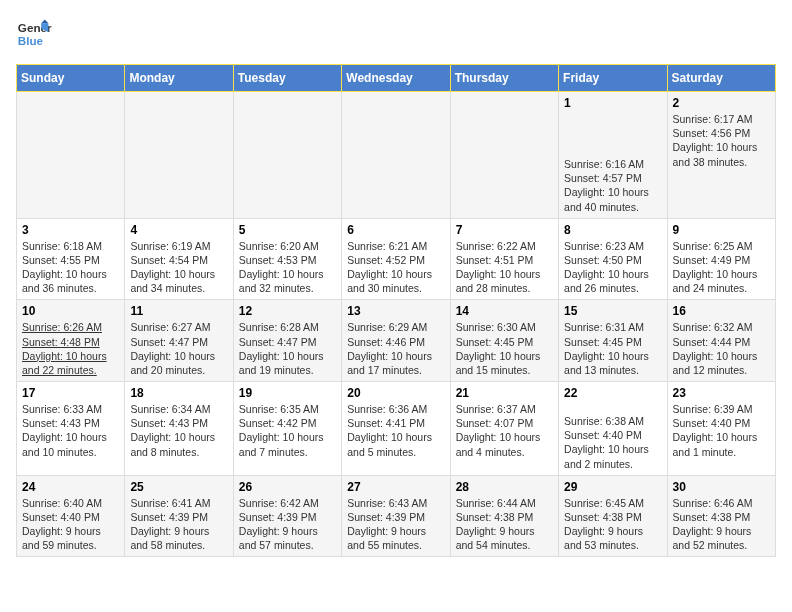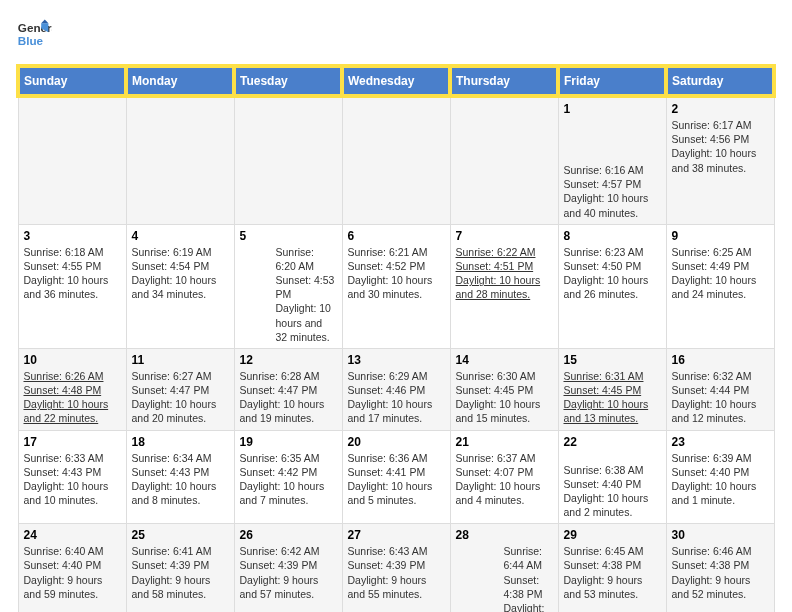--- a/index.html
+++ b/index.html
@@ -44,21 +44,21 @@
     }
     thead tr {
       background-color: #4a7fcb;
       color: white;
     }
     thead th {
       padding: 6px 4px;
       text-align: left;
       font-size: 12px;
       font-weight: bold;
-      border: 4px solid #fde047;
+      border: 1px solid #fde047;
     }
     tbody tr {
       height: 80px;
     }
     tbody tr:nth-child(odd) {
       background-color: #f5f5f5;
     }
     tbody tr:nth-child(even) {
       background-color: #ffffff;
     }
@@ -140,33 +140,33 @@
 Daylight: 10 hours and 36 minutes.</div>
         </td>
         <td>
           <div class="day-number">4</div>
           <div class="day-info" style="white-space: pre-line;">Sunrise: 6:19 AM
 Sunset: 4:54 PM
 Daylight: 10 hours and 34 minutes.</div>
         </td>
         <td>
           <div class="day-number">5</div>
-          <div class="day-info" style="white-space: pre-line; margin-left: 36px;">Sunrise: 6:20 AM
+          <div class="day-info" style="white-space: pre-line;">Sunrise: 6:20 AM
 Sunset: 4:53 PM
 Daylight: 10 hours and 32 minutes.</div>
         </td>
         <td>
           <div class="day-number">6</div>
           <div class="day-info" style="white-space: pre-line;">Sunrise: 6:21 AM
 Sunset: 4:52 PM
 Daylight: 10 hours and 30 minutes.</div>
         </td>
         <td>
           <div class="day-number">7</div>
-          <div class="day-info" style="white-space: pre-line; text-decoration: underline;">Sunrise: 6:22 AM
+          <div class="day-info" style="white-space: pre-line;">Sunrise: 6:22 AM
 Sunset: 4:51 PM
 Daylight: 10 hours and 28 minutes.</div>
         </td>
         <td>
           <div class="day-number">8</div>
           <div class="day-info" style="white-space: pre-line;">Sunrise: 6:23 AM
 Sunset: 4:50 PM
 Daylight: 10 hours and 26 minutes.</div>
         </td>
         <td>
@@ -202,21 +202,21 @@
 Daylight: 10 hours and 17 minutes.</div>
         </td>
         <td>
           <div class="day-number">14</div>
           <div class="day-info" style="white-space: pre-line;">Sunrise: 6:30 AM
 Sunset: 4:45 PM
 Daylight: 10 hours and 15 minutes.</div>
         </td>
         <td>
           <div class="day-number">15</div>
-          <div class="day-info" style="white-space: pre-line; text-decoration: underline;">Sunrise: 6:31 AM
+          <div class="day-info" style="white-space: pre-line;">Sunrise: 6:31 AM
 Sunset: 4:45 PM
 Daylight: 10 hours and 13 minutes.</div>
         </td>
         <td>
           <div class="day-number">16</div>
           <div class="day-info" style="white-space: pre-line;">Sunrise: 6:32 AM
 Sunset: 4:44 PM
 Daylight: 10 hours and 12 minutes.</div>
         </td>
       </tr>
@@ -284,21 +284,21 @@
 Daylight: 9 hours and 57 minutes.</div>
         </td>
         <td>
           <div class="day-number">27</div>
           <div class="day-info" style="white-space: pre-line;">Sunrise: 6:43 AM
 Sunset: 4:39 PM
 Daylight: 9 hours and 55 minutes.</div>
         </td>
         <td>
           <div class="day-number">28</div>
-          <div class="day-info" style="white-space: pre-line; margin-left: 48px;">Sunrise: 6:44 AM
+          <div class="day-info" style="white-space: pre-line;">Sunrise: 6:44 AM
 Sunset: 4:38 PM
 Daylight: 9 hours and 54 minutes.</div>
         </td>
         <td>
           <div class="day-number">29</div>
           <div class="day-info" style="white-space: pre-line;">Sunrise: 6:45 AM
 Sunset: 4:38 PM
 Daylight: 9 hours and 53 minutes.</div>
         </td>
         <td>

